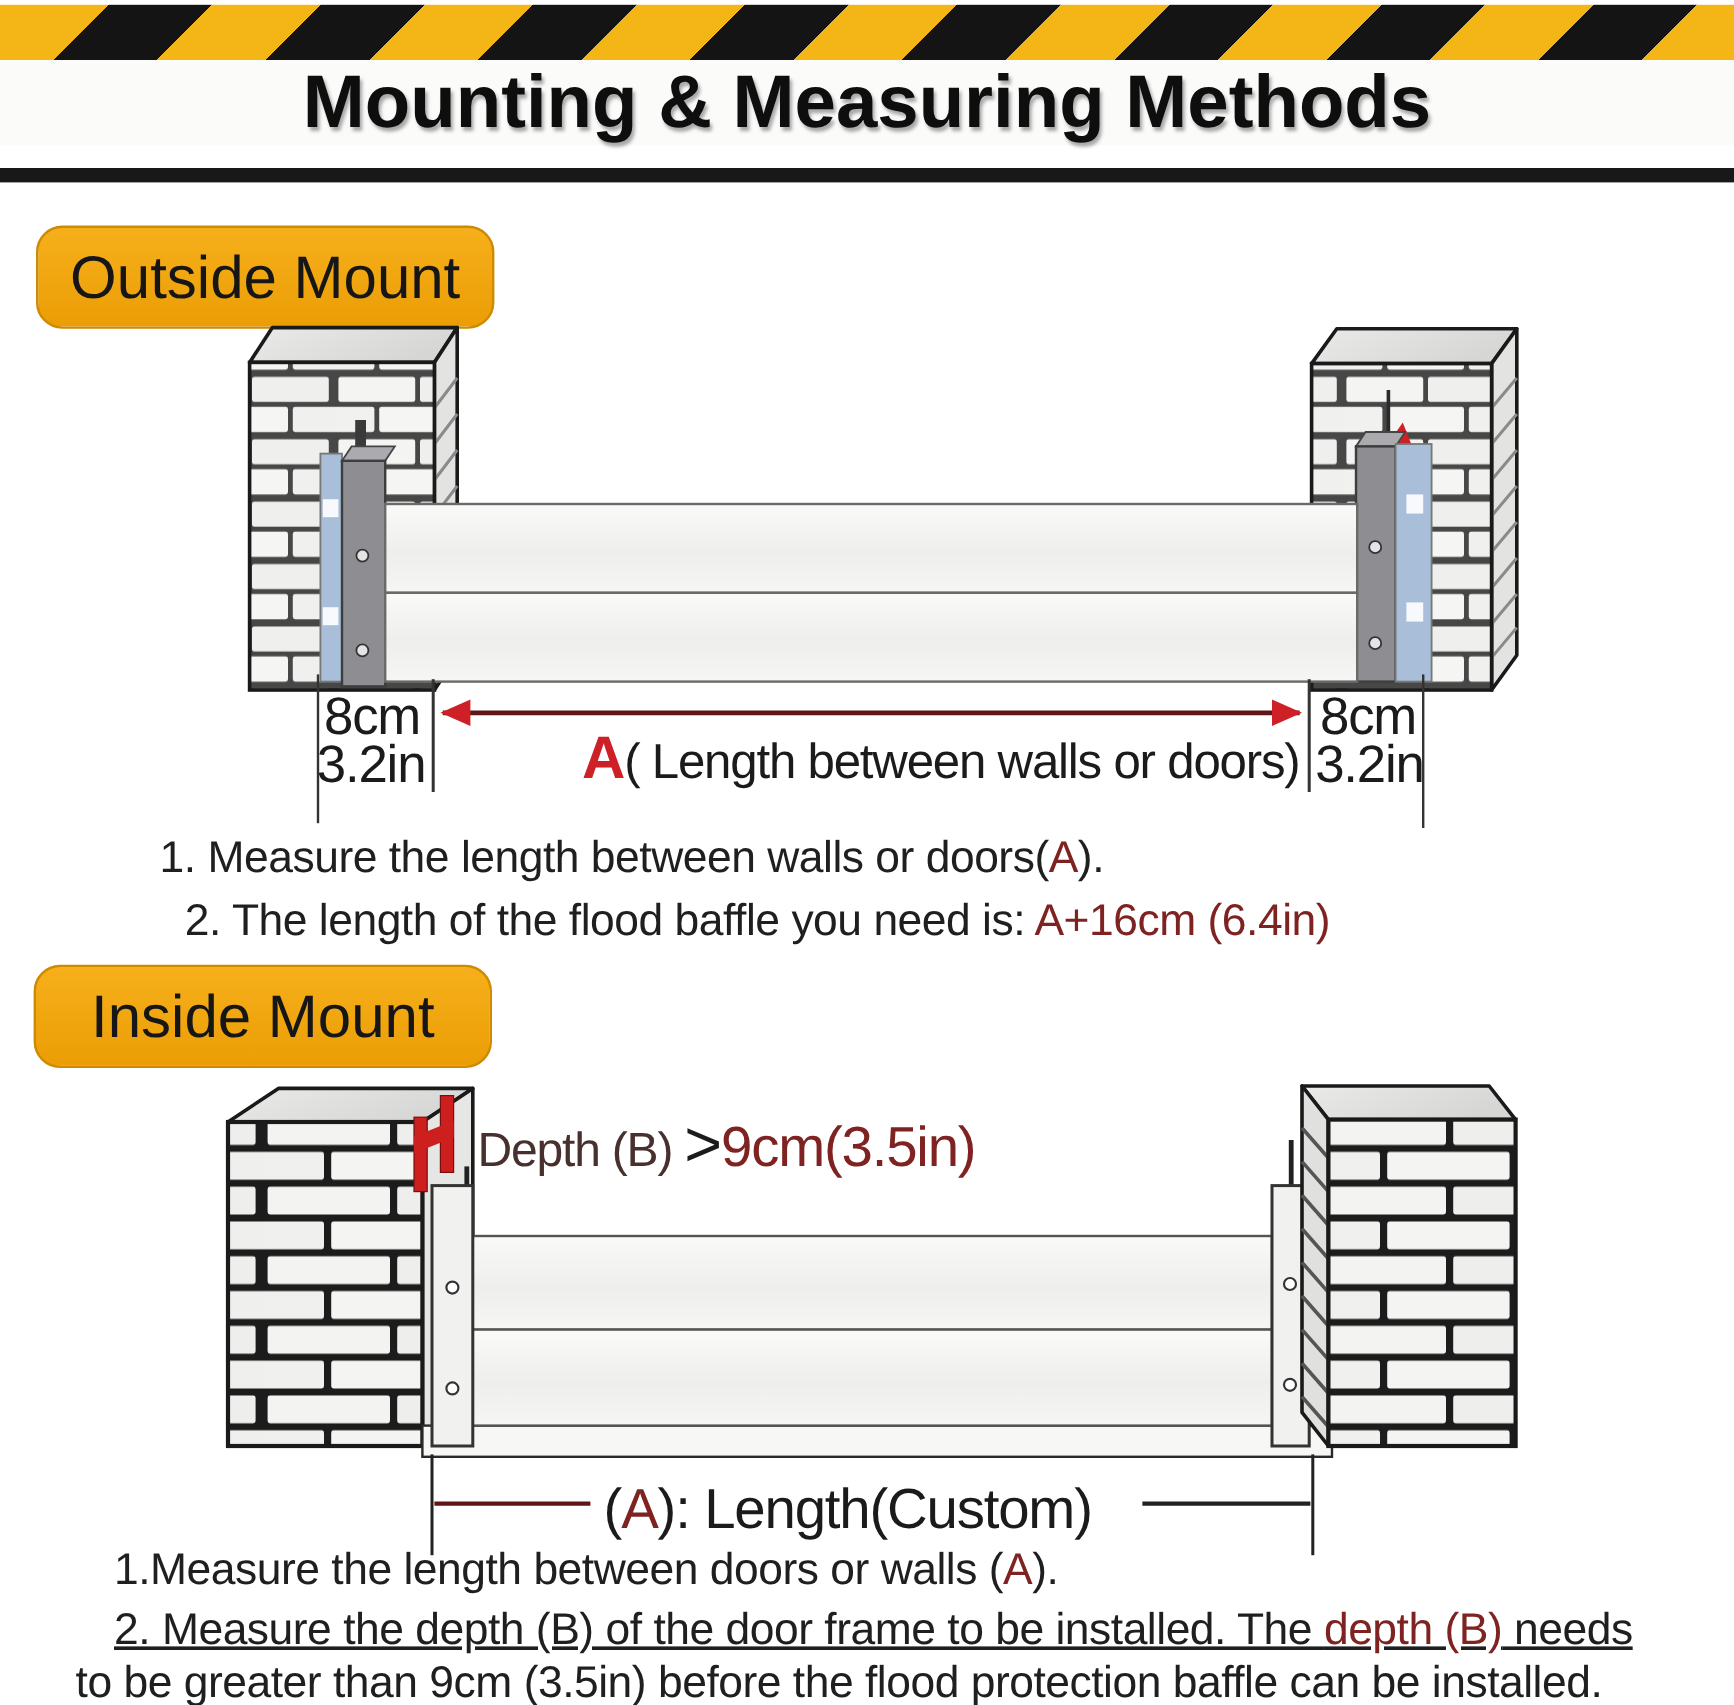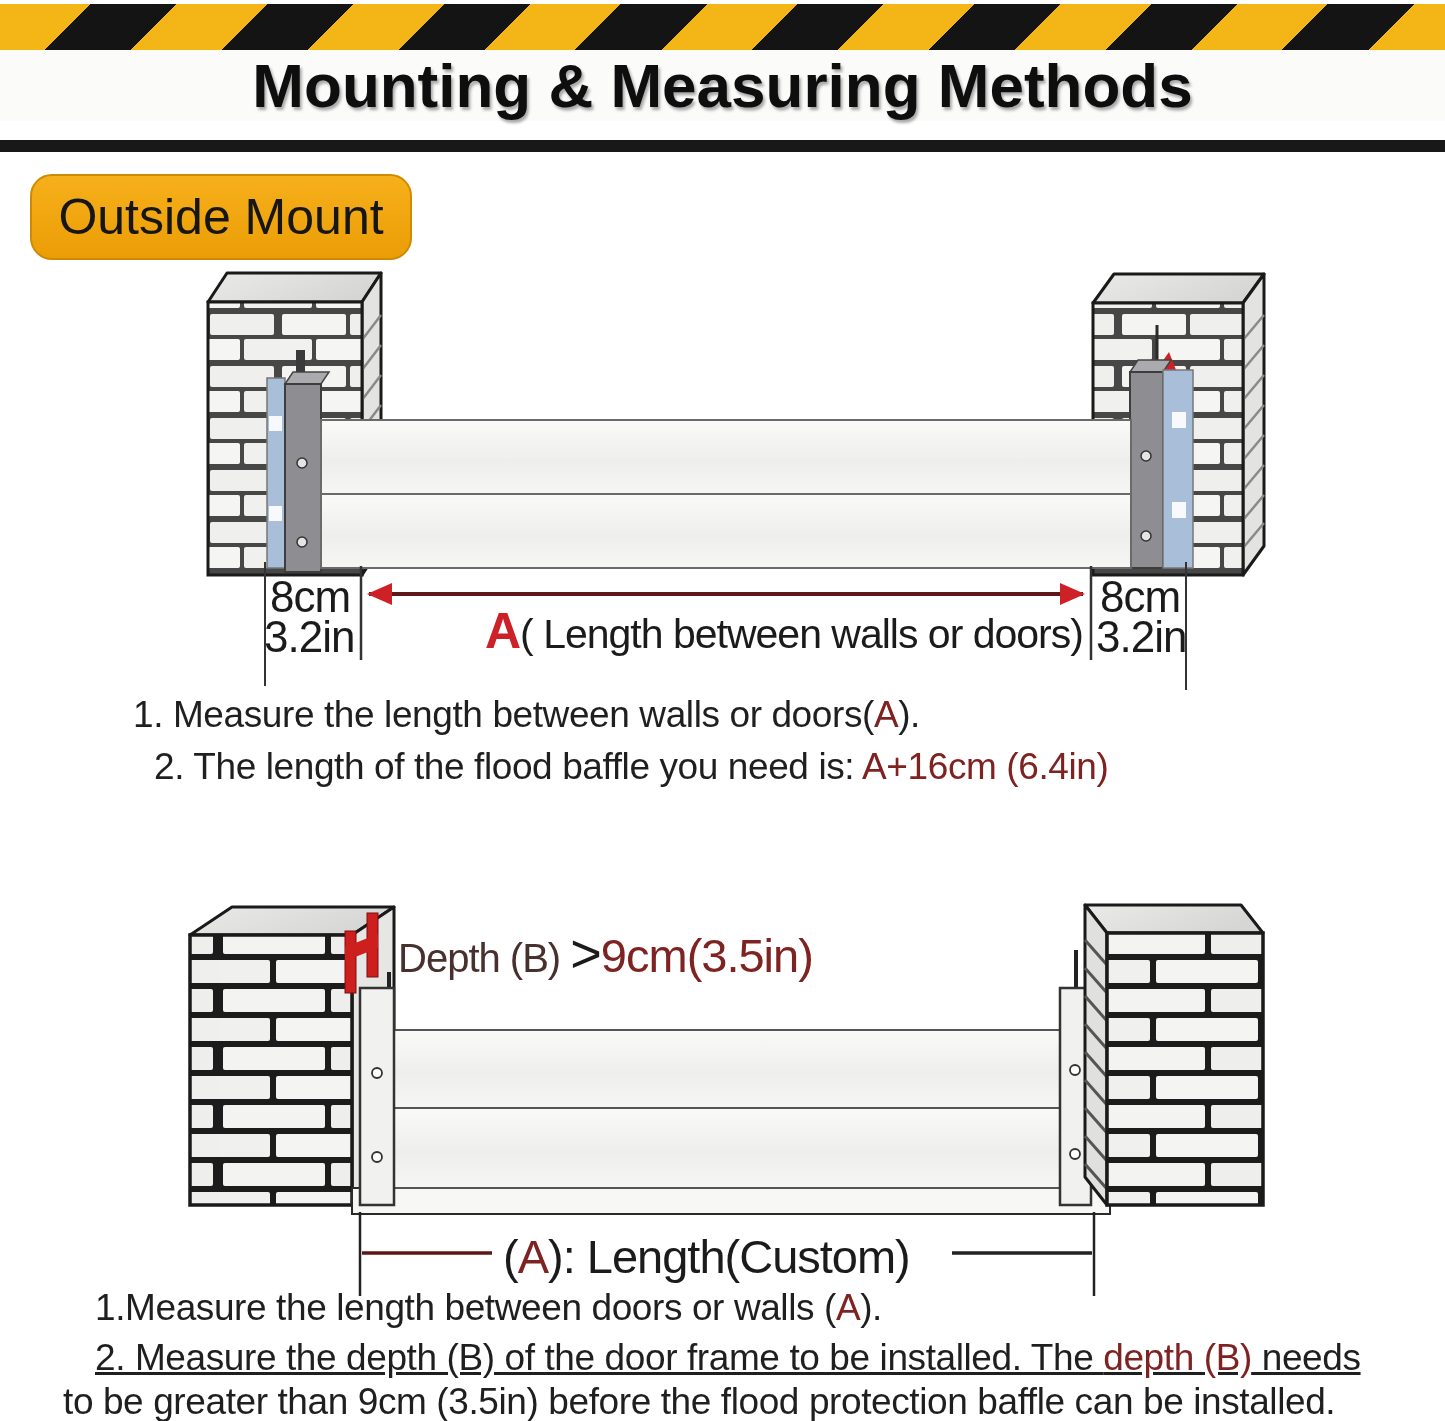--- a/index.html
+++ b/index.html
@@ -13,21 +13,21 @@
     display:flex;align-items:center;justify-content:center;}
   .title{margin:0;font-size:62px;font-weight:bold;color:#0E0E0E;letter-spacing:0px;
     text-shadow:2px 3px 3px #A8A8A8;}
   .black-bar{position:absolute;top:140px;left:0;width:100%;height:12px;background:#181818;}
 
   
   .badge{position:absolute;width:382px;height:86px;border-radius:22px;box-sizing:border-box;
     background:linear-gradient(#F6B01B,#EB9D05);border:2px solid var(--badge_border);
     display:flex;align-items:center;justify-content:center;
     font-size:50px;color:#161616;}
-  .badge-outside{left:30px;top:174px;}
+  .badge-outside{left:30px;top:188px;}
   .badge-inside{left:28px;top:804px;}
 
   
   .diag{position:absolute;left:0;width:1445px;display:block;}
   .diag-outside{top:270px;height:420px;}
   .diag-inside{top:890px;height:410px;}
   .svgt{font-family:"Liberation Sans",sans-serif;fill:#1B1B1B;letter-spacing:-1px;}
 
   
   .step{position:absolute;margin:0;font-size:37px;color:var(--text_dark);
@@ -127,20 +127,21 @@
       <text class="svgt" x="264" y="652" font-size="44">3.2in</text>
       <text class="svgt" x="1100" y="612" font-size="44">8cm</text>
       <text class="svgt" x="1096" y="652" font-size="44">3.2in</text>
       <text class="svgt" x="485" y="648"><tspan font-size="50" font-weight="bold" style="fill:var(--red_bright)">A</tspan><tspan font-size="41">( Length between walls or doors)</tspan></text>
     </g>
   </svg>
 
   <p class="step step-o1"><span>1. Measure the length between walls or doors(</span><span class="t-maroon">A</span><span>).</span></p>
   <p class="step step-o2"><span>2. The length of the flood baffle you need is: </span><span class="t-maroon">A+16cm (6.4in)</span></p>
 
+  <div class="badge badge-inside">Inside Mount</div>
 
   <svg class="diag diag-inside" viewBox="0 890 1445 410" aria-hidden="true">
     <defs>
       <pattern id="brickI" width="220" height="58" patternUnits="userSpaceOnUse">
         <rect width="220" height="58" fill="#1C1C1C"></rect>
         <rect x="3" y="3" width="102" height="23" rx="2" fill="#F3F3F1"></rect>
         <rect x="111" y="3" width="102" height="23" rx="2" fill="#EEEEEC"></rect>
         <rect x="-52" y="32" width="102" height="23" rx="2" fill="#F0F0EE"></rect>
         <rect x="56" y="32" width="102" height="23" rx="2" fill="#F4F4F2"></rect>
         <rect x="164" y="32" width="102" height="23" rx="2" fill="#EFEFED"></rect>

